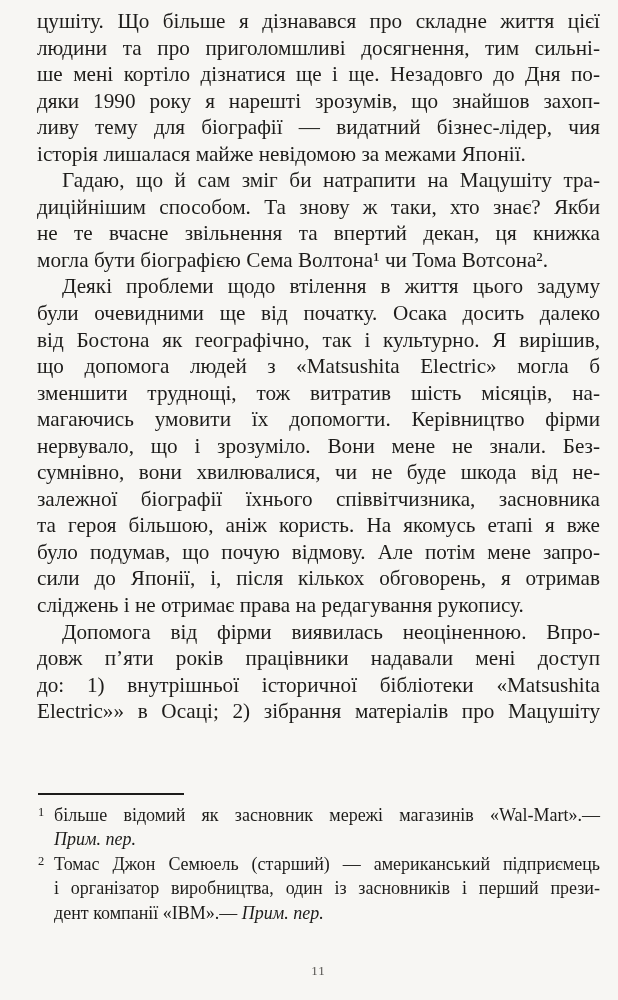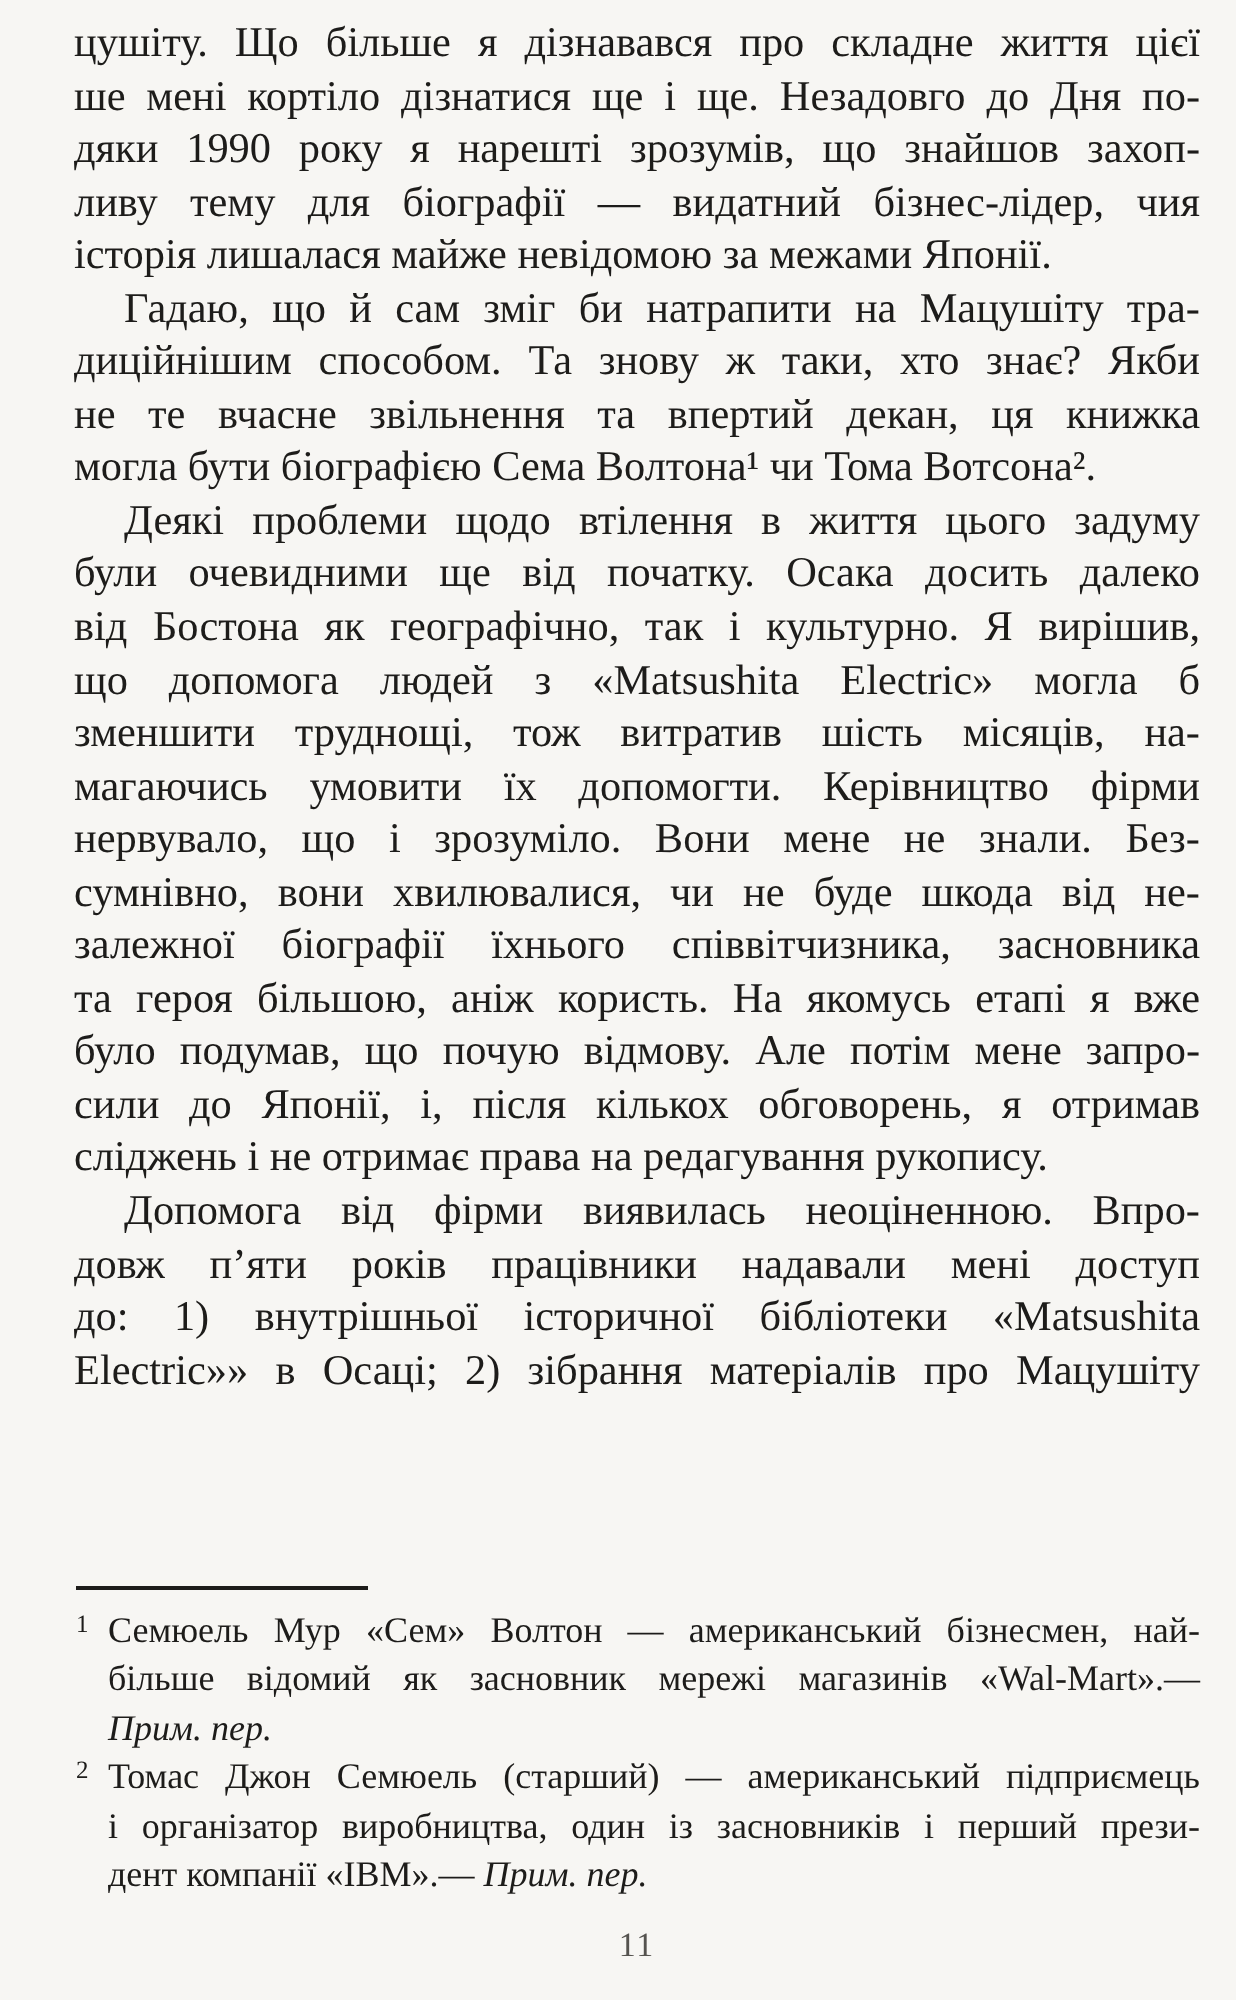--- a/index.html
+++ b/index.html
@@ -51,31 +51,32 @@
     position: absolute; left: 1px; top: -3px;
     font-size: 12.5px;
   }
   .fn-line { text-align: justify; text-align-last: justify; }
   .fn-line.para-end { text-align-last: left; }
   .it { font-style: italic; }
   .page-number {
     position: absolute;
     left: 37px; top: 963px; width: 563px;
     text-align: center;
-    font-size: 17px;
+    font-size: 13px;
     color: var(--muted);
     letter-spacing: 1px;
   }
 </style>
 </head>
 <body>
 
 <div class="page">
   <div class="body-text" id="body-text">
       <div class="line">цушіту. Що більше я дізнавався про складне життя цієї</div>
+      <div class="line">людини та про приголомшливі досягнення, тим сильні-</div>
       <div class="line">ше мені кортіло дізнатися ще і ще. Незадовго до Дня по-</div>
       <div class="line">дяки 1990 року я нарешті зрозумів, що знайшов захоп-</div>
       <div class="line">ливу тему для біографії — видатний бізнес-лідер, чия</div>
       <div class="line para-end">історія лишалася майже невідомою за межами Японії.</div>
       <div class="line indent">Гадаю, що й сам зміг би натрапити на Мацушіту тра-</div>
       <div class="line">диційнішим способом. Та знову ж таки, хто знає? Якби</div>
       <div class="line">не те вчасне звільнення та впертий декан, ця книжка</div>
       <div class="line para-end">могла бути біографією Сема Волтона¹ чи Тома Вотсона².</div>
       <div class="line indent">Деякі проблеми щодо втілення в життя цього задуму</div>
       <div class="line">були очевидними ще від початку. Осака досить далеко</div>
@@ -92,21 +93,20 @@
       <div class="line para-end">сліджень і не отримає права на редагування рукопису.</div>
       <div class="line indent">Допомога від фірми виявилась неоціненною. Впро-</div>
       <div class="line">довж п’яти років працівники надавали мені доступ</div>
       <div class="line">до: 1) внутрішньої історичної бібліотеки «Matsushita</div>
       <div class="line">Electric»» в Осаці; 2) зібрання матеріалів про Мацушіту</div>
     </div>
   <div class="fn-rule"></div>
   <div class="footnotes" id="footnotes">
       <div class="footnote">
         <span class="fn-marker">1</span>
-        <div class="fn-line"><span>Семюель Мур «Сем» Волтон — американський бізнесмен, най-</span></div>
         <div class="fn-line"><span>більше відомий як засновник мережі магазинів «Wal-Mart».—</span></div>
         <div class="fn-line para-end"><span class="it">Прим. пер.</span></div>
       </div>
       <div class="footnote">
         <span class="fn-marker">2</span>
         <div class="fn-line"><span>Томас Джон Семюель (старший) — американський підприємець</span></div>
         <div class="fn-line"><span>і організатор виробництва, один із засновників і перший прези-</span></div>
         <div class="fn-line para-end"><span>дент компанії «IBM».— </span><span class="it">Прим. пер.</span></div>
       </div>
     </div>

